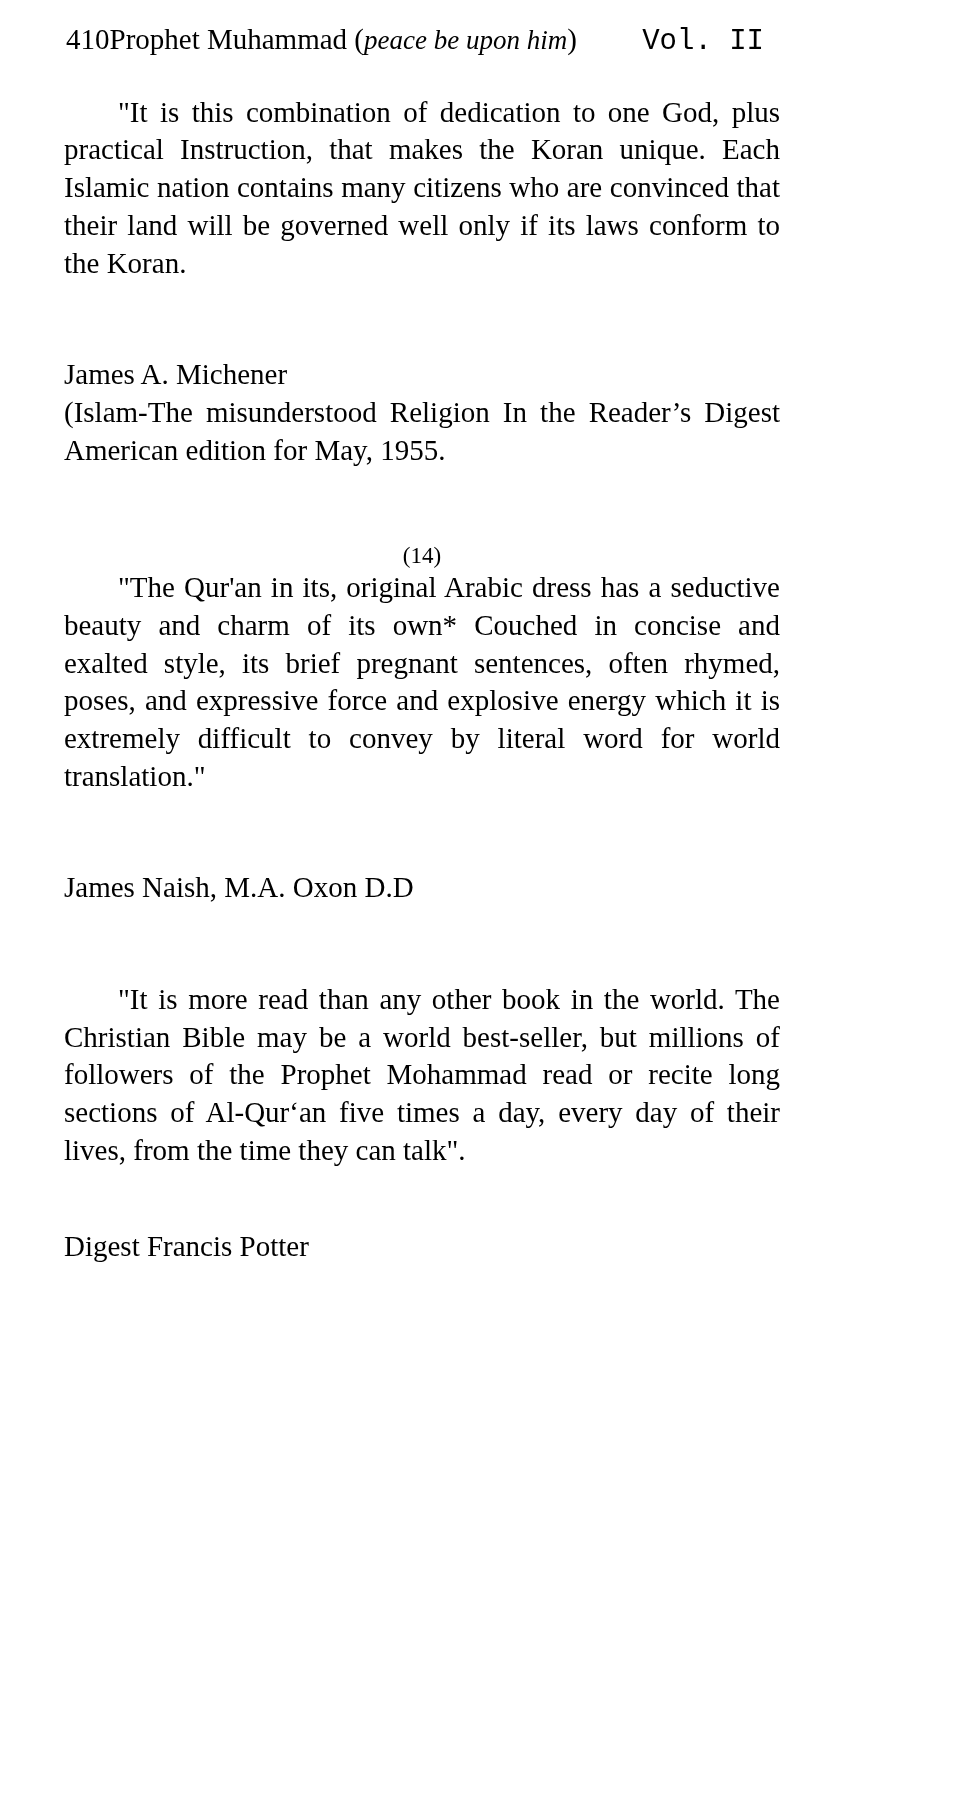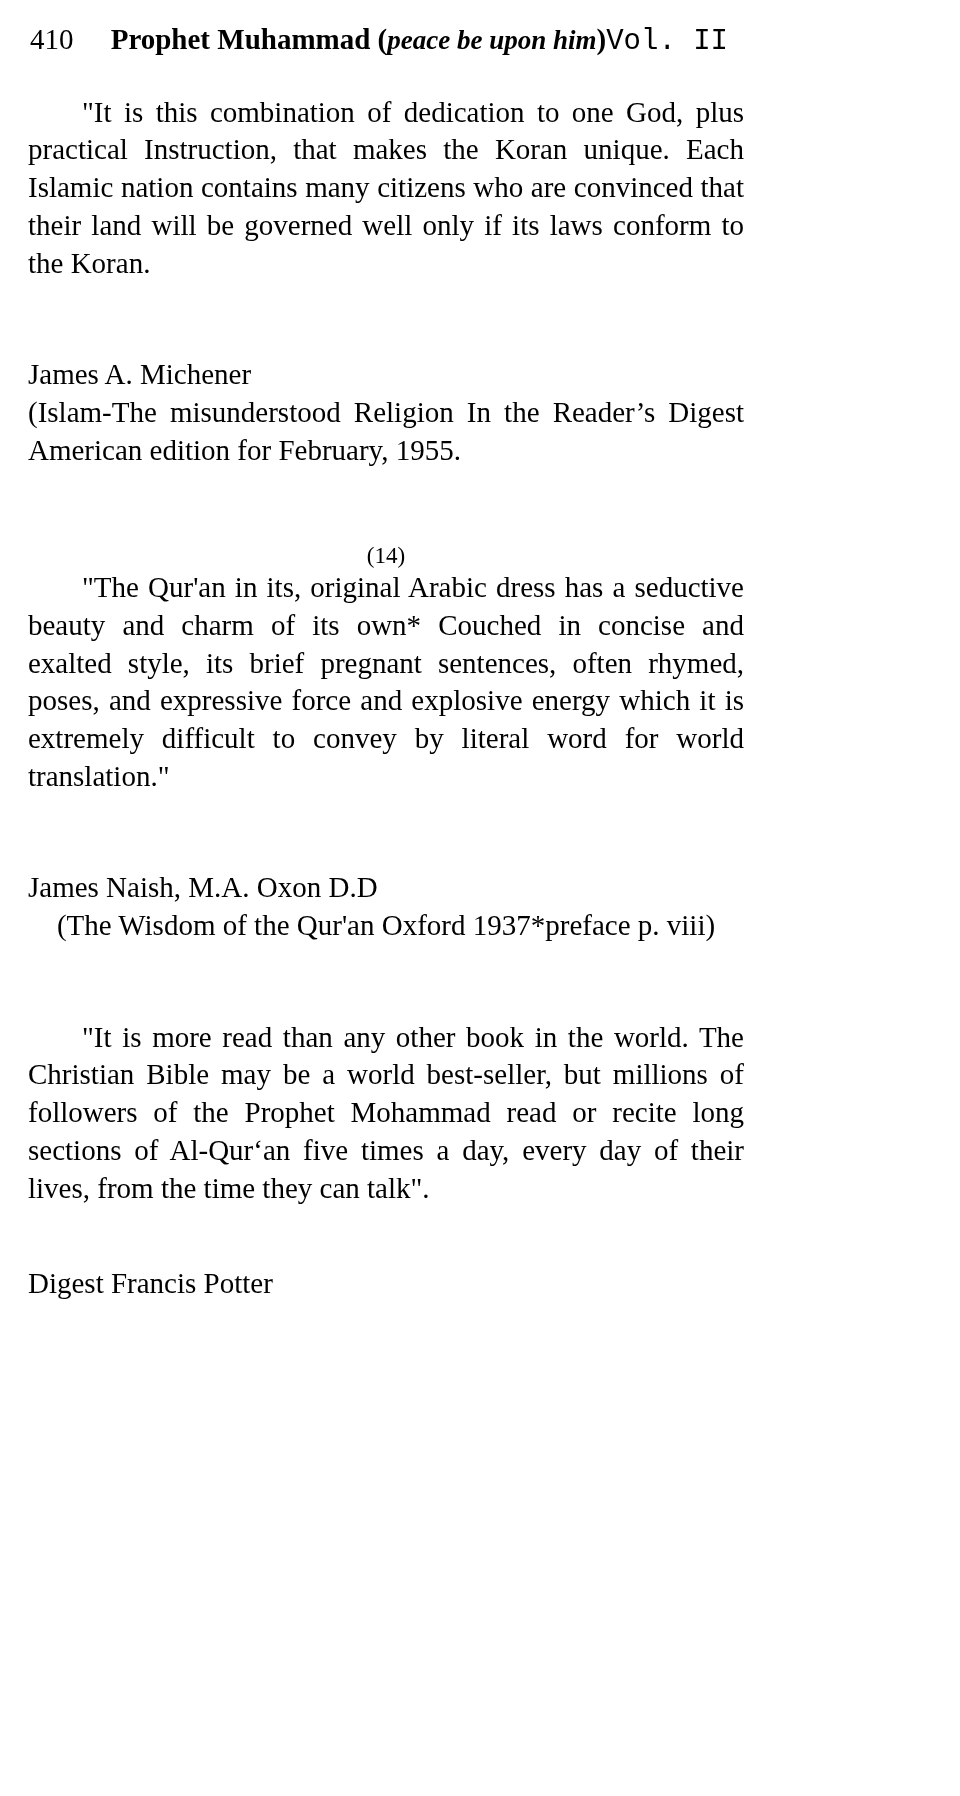--- a/index.html
+++ b/index.html
@@ -13,40 +13,40 @@
     font-family: "Liberation Serif", serif;
     color: #000000;
     position: relative;
     overflow: hidden;
   }
   .page {
     width: 772px;
     height: 1796px;
     box-sizing: border-box;
     padding: 22px 28px 0 28px;
+    margin-left: 36px;
   }
 
   
   .page-header {
     display: flex;
     align-items: baseline;
     font-size: 29px;
     line-height: 1.2;
     margin: 0 0 34px 0;
     width: 100%;
   }
   .page-header .folio {
     flex: 0 0 auto;
     padding-left: 2px;
   }
   .page-header .running-title {
     flex: 1 1 auto;
-    text-align: right;
+    text-align: left;
     white-space: nowrap;
-    font-weight: bold;
   }
   .page-header .running-title .italic {
     font-style: italic;
     font-size: 27px;
   }
   .page-header .volume {
     flex: 0 0 auto;
     padding-right: 16px;
     white-space: nowrap;
     font-family: Liberation Mono, monospace;
@@ -94,29 +94,28 @@
 
   <div class="page-header">
     <span class="folio">410</span>
     <span class="running-title"><span>Prophet Muhammad (</span><span class="italic">peace be upon him</span><span>)</span></span>
     <span class="volume">Vol. II</span>
   </div>
 
   <p class="quote indent">"It is this combination of dedication to one God, plus practical Instruction, that makes the Koran unique. Each Islamic nation contains many citizens who are convinced that their land will be governed well only if its laws conform to the Koran.</p>
   <div class="gap-xl"></div>
   <p class="attribution">James A. Michener</p>
-  <p class="attribution left-block">(Islam-The misunderstood Religion In the Reader’s Digest American edition for February, 1955.</p>
+  <p class="attribution left-block">(Islam-The misunderstood Religion In the Reader’s Digest American edition for May, 1955.</p>
 
   <div class="gap-xl"></div>
 
   <p class="number">(14)</p>
   <p class="quote indent">"The Qur'an in its, original Arabic dress has a seductive beauty and charm of its own* Couched in concise and exalted style, its brief pregnant sentences, often rhymed, poses, and expressive force and explosive energy which it is extremely difficult to convey by literal word for world translation."</p>
   <div class="gap-xl"></div>
   <p class="attribution">James Naish, M.A.  Oxon D.D</p>
-  <p class="source-line">(The Wisdom of the Qur'an Oxford 1937*preface p. viii)</p>
 
   <div class="gap-xl"></div>
 
   <p class="quote indent">"It is more read than any other book in the world. The Christian Bible may be a world best-seller, but millions of followers of the Prophet Mohammad read or recite long sections of Al-Qur‘an five times a day, every day of their  lives, from the time they can talk".</p>
   <div class="gap-l"></div>
   <p class="attribution">Digest Francis Potter</p>
 
 </div>
 
 </body></html>

